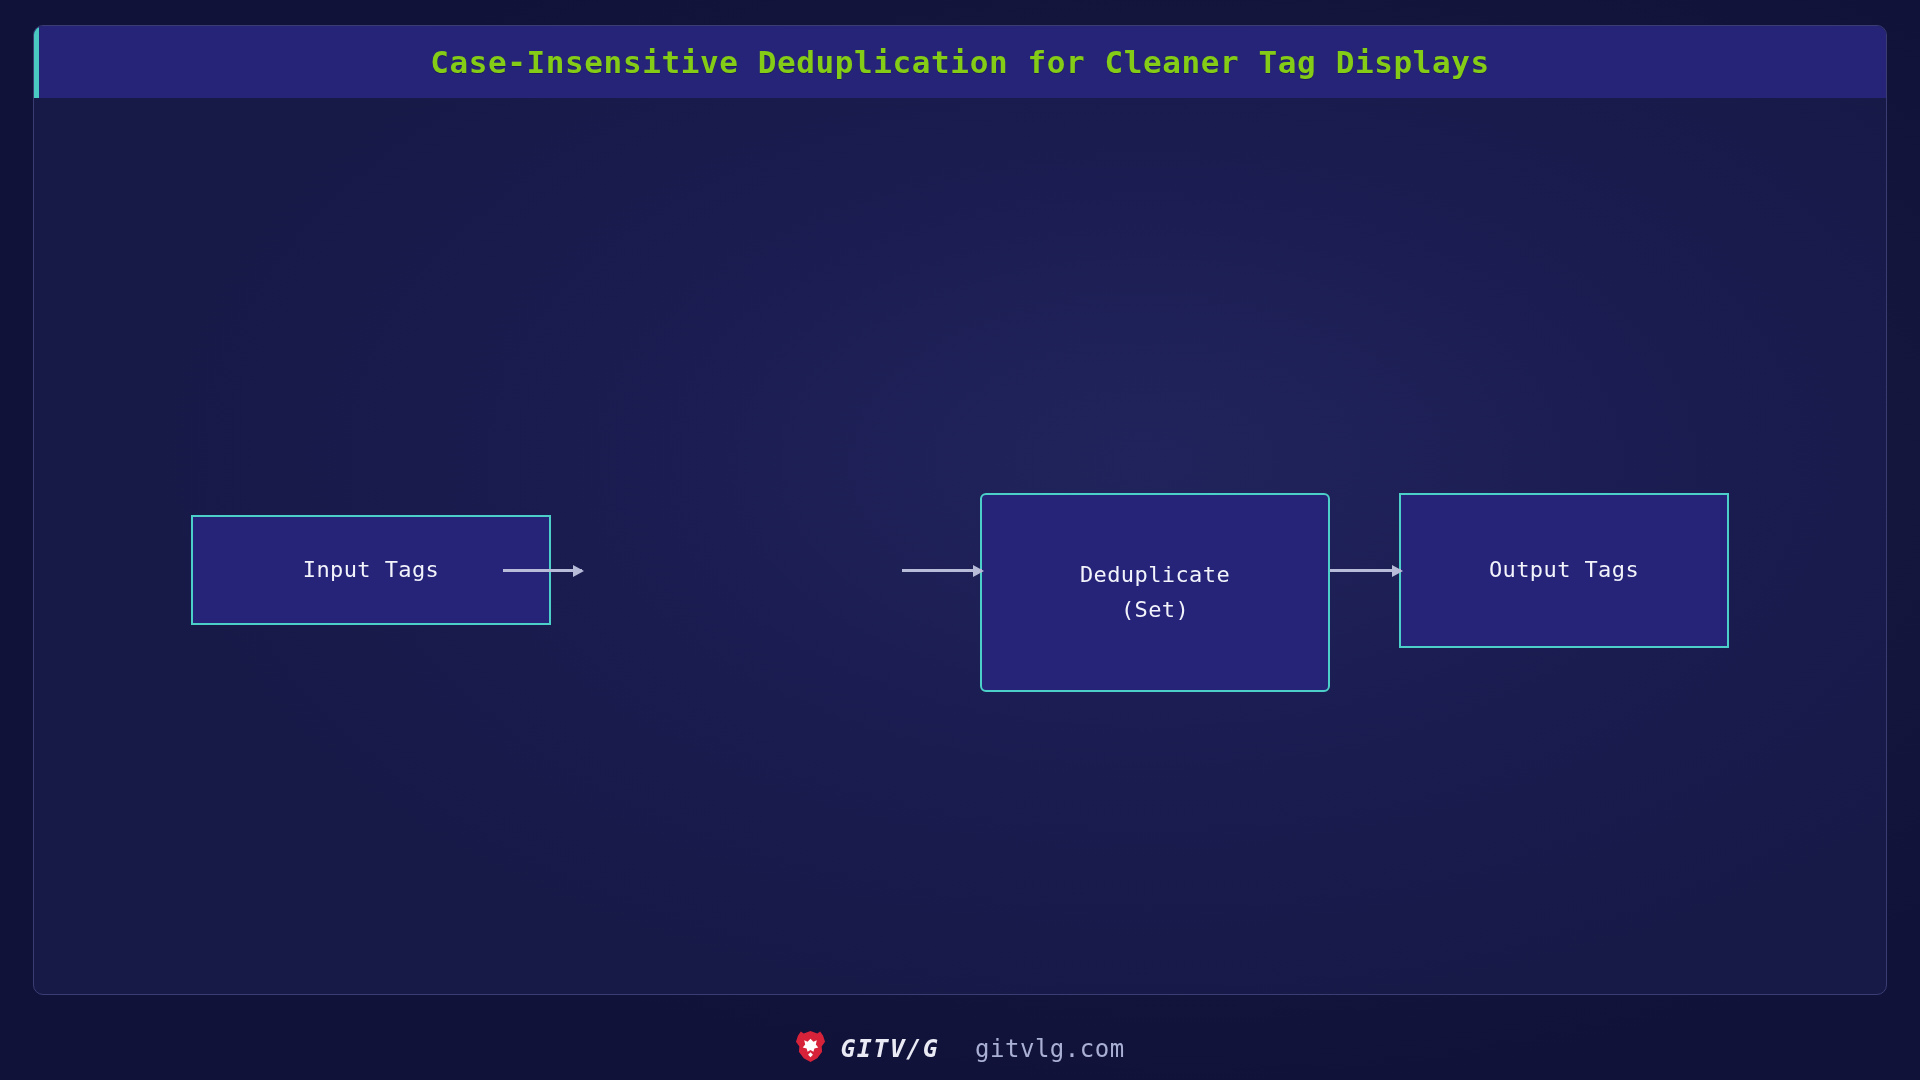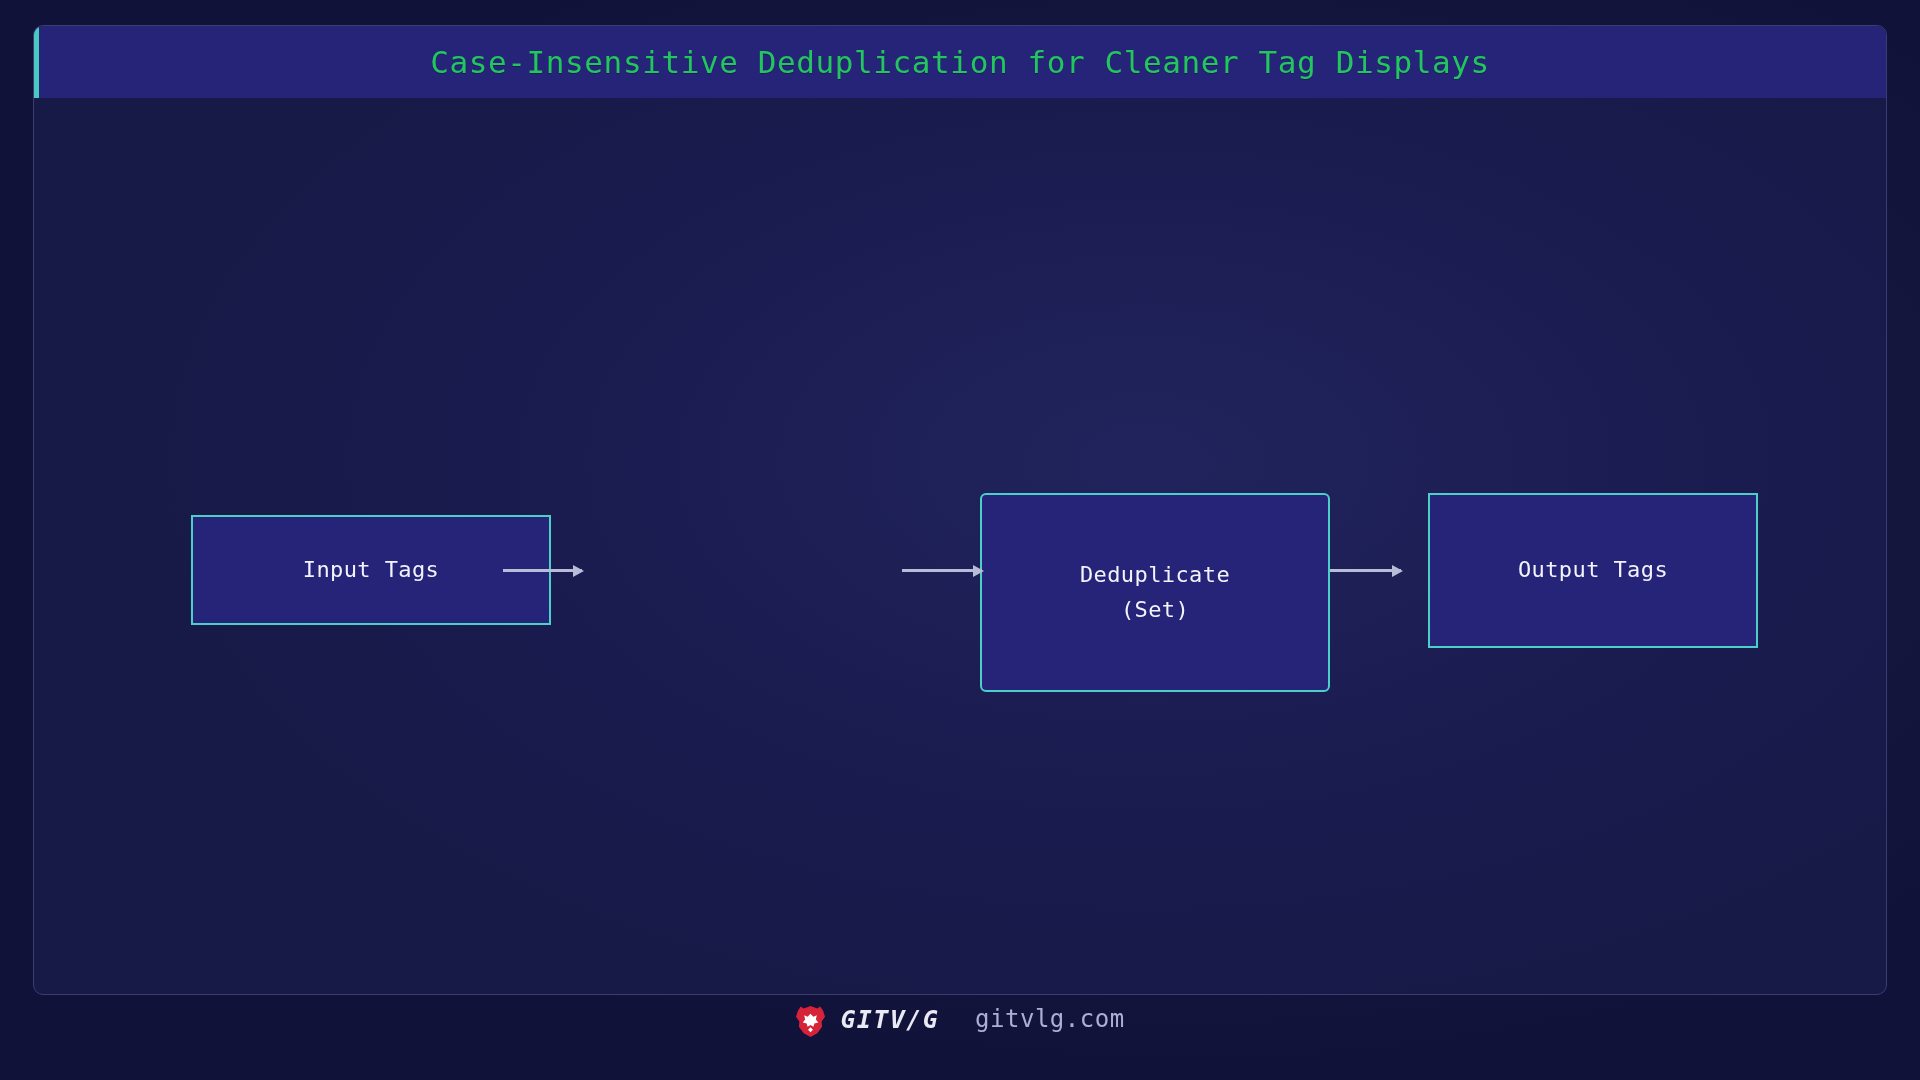--- a/index.html
+++ b/index.html
@@ -53,23 +53,23 @@
     left: 0;
     top: 0;
     width: 5px;
     height: 72px;
     background: #49c9c2;
     border-top-left-radius: 9px;
   }
   #slide-title {
     font-family: "DejaVu Sans Mono", "Liberation Mono", monospace;
     font-size: 31px;
-    font-weight: normal;
+    font-weight: bold;
     letter-spacing: 0.6px;
-    color: #22c55e;
+    color: #84cc16;
     white-space: nowrap;
     text-shadow: 0 1px 0 rgba(0,0,0,0.25);
   }
 
   
   #diagram {
     position: absolute;
     left: 0;
     top: 72px;
     width: 1854px;
@@ -93,21 +93,21 @@
     line-height: 1.58;
     color: #f2f3fb;
     letter-spacing: 0.4px;
     white-space: pre-line;
   }
 
   
   #node-input      { left: 157px;  top: 417px; width: 360px; height: 110px; }
   #node-normalize  { left: 546px;  top: 395px; width: 322px; height: 155px; }
   #node-dedup      { left: 946px;  top: 395px; width: 350px; height: 199px; border-radius: 6px; }
-  #node-output     { left: 1365px; top: 395px; width: 330px; height: 155px; margin-left: 29px; }
+  #node-output     { left: 1365px; top: 395px; width: 330px; height: 155px; }
 
   
   .connector {
     position: absolute;
     height: 3px;
     top: 471px;
     background: #b9bcd8;
   }
   .connector .arrow-head {
     position: absolute;
@@ -125,21 +125,21 @@
   #connector-3 { left: 1296px; width: 71px; }
 
   
   #footer {
     position: absolute;
     left: 0;
     top: 1005px;
     width: 1920px;
     height: 58px;
     display: flex;
-    align-items: flex-start;
+    align-items: flex-end;
     justify-content: center;
     gap: 14px;
   }
   #brand-logo {
     width: 31px;
     height: 33px;
     display: block;
   }
   #brand-name {
     font-family: "DejaVu Sans Mono", "Liberation Mono", monospace;

